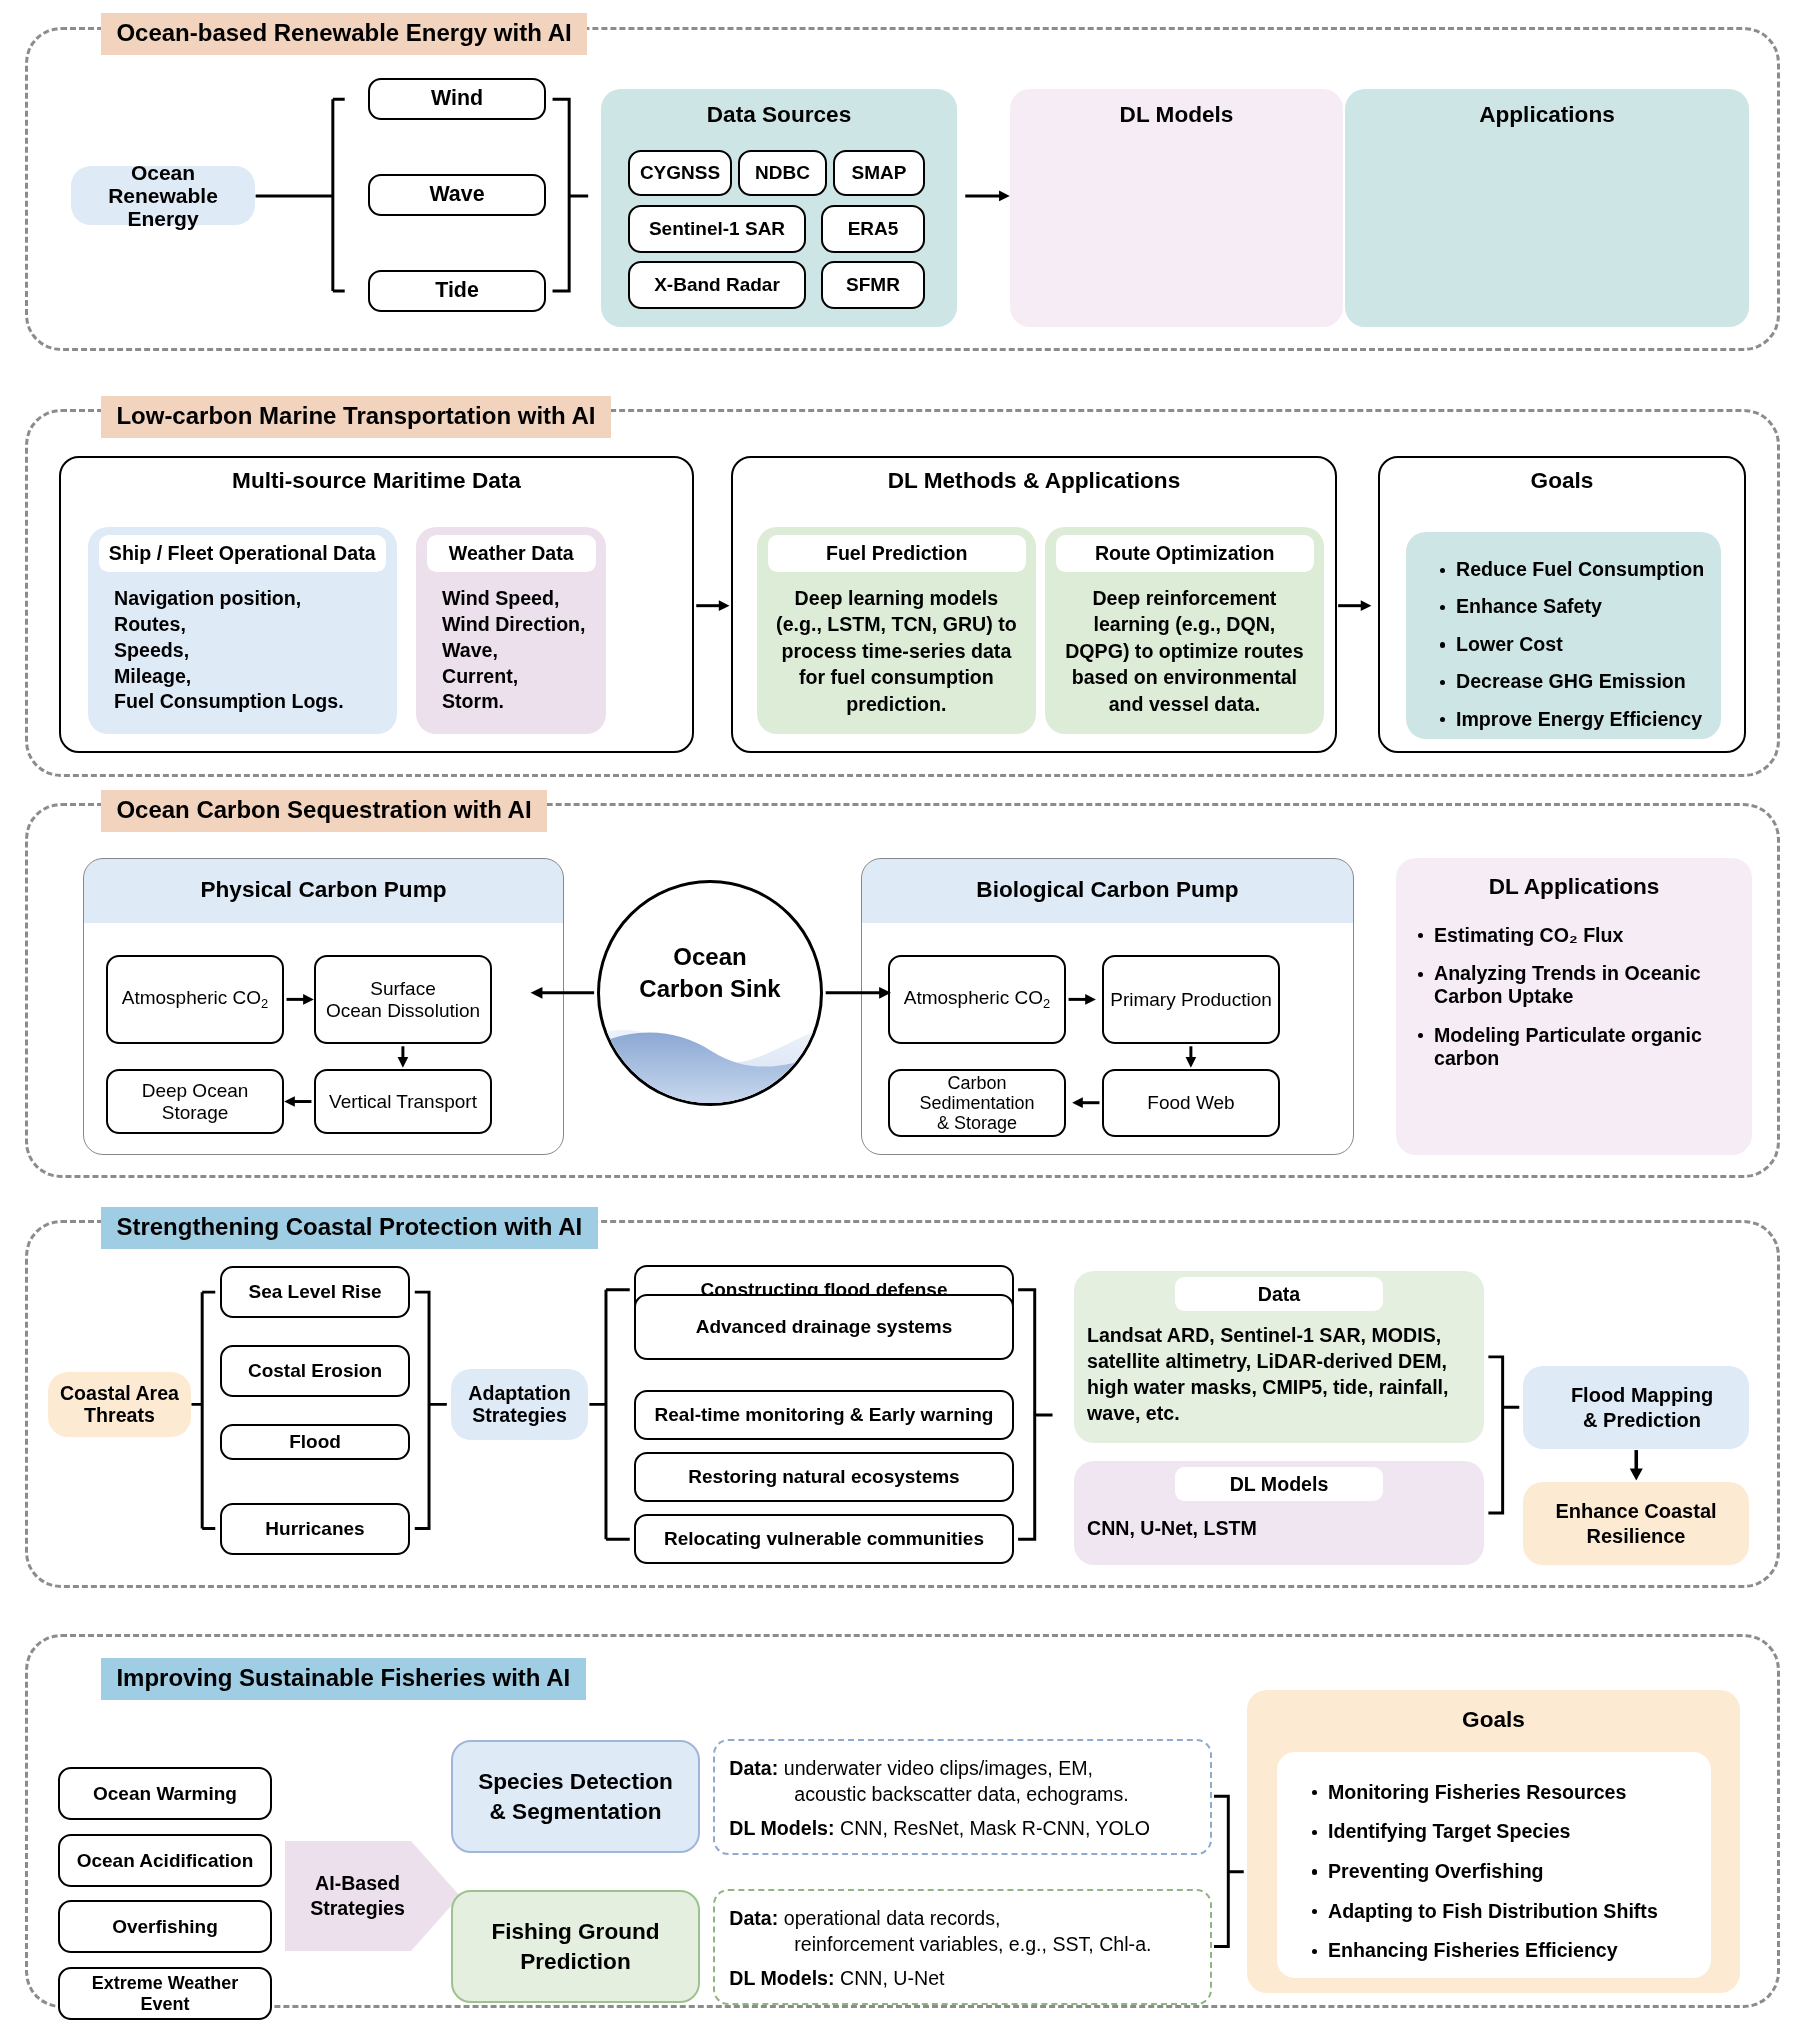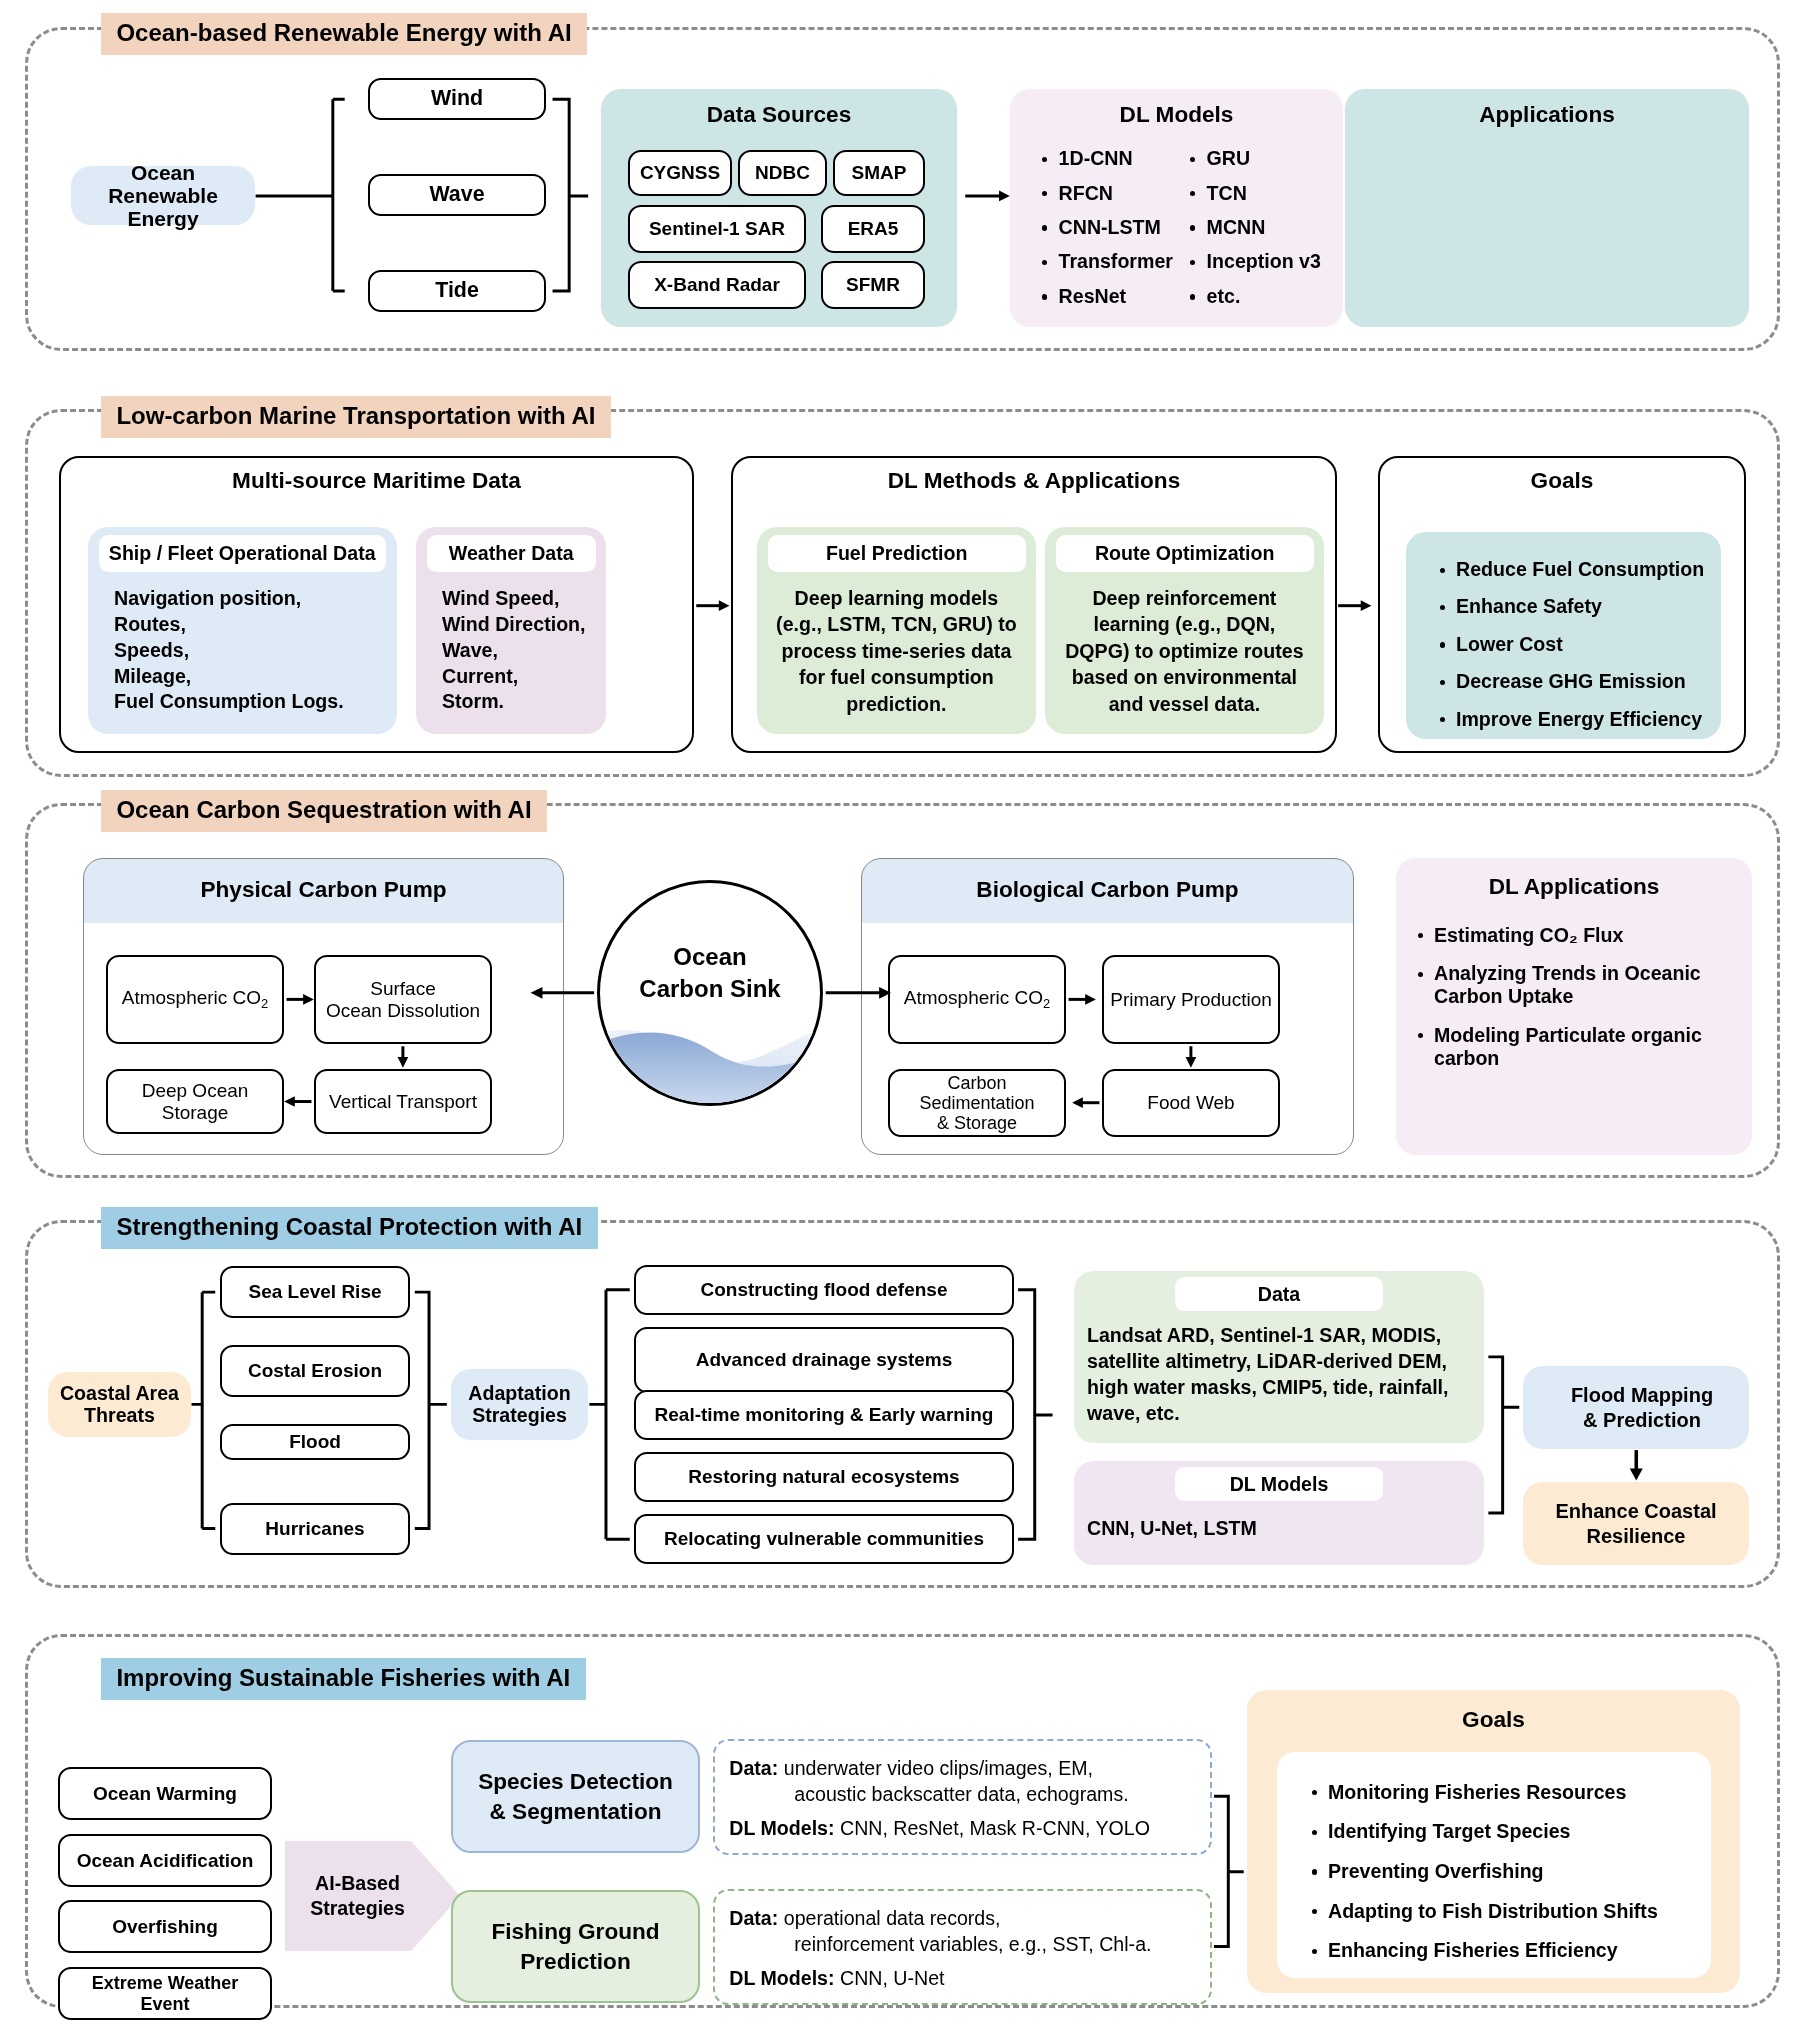--- a/index.html
+++ b/index.html
@@ -147,36 +147,20 @@
   </div>
 <div class="wbox" style="left:628px; top:261px; width:178px; height:48px; font-size:19px;">
   <span>X-Band Radar</span>
   </div>
 <div class="wbox" style="left:821px; top:261px; width:104px; height:48px; font-size:19px;">
   <span>SFMR</span>
   </div>
 
 <div class="tintbox" style="left:1010px; top:89px; width:333px; height:238px; background:#f6ecf5;">
   <div class="grp-title" style="margin-top:8.3px;">DL Models</div>
-  <div style="display:flex; margin-top:19px; padding-left:22.6px;">
-    <div style="width:148px;">
-      <div class="bul">1D-CNN</div>
-      <div class="bul">RFCN</div>
-      <div class="bul">CNN-LSTM</div>
-      <div class="bul">Transformer</div>
-      <div class="bul">ResNet</div>
-    </div>
-    <div style="width:148px;">
-      <div class="bul">GRU</div>
-      <div class="bul">TCN</div>
-      <div class="bul">MCNN</div>
-      <div class="bul">Inception v3</div>
-      <div class="bul">etc.</div>
-    </div>
-  </div>
 </div>
 
 <div class="tintbox" style="left:1345px; top:89px; width:404px; height:238px; background:#cde5e4;">
   <div class="grp-title" style="margin-top:8.3px;">Applications</div>
 </div>
 
 <div class="panel" style="left:25px; top:409px; width:1755px; height:368px;"></div>
 <div class="panel-title" style="left:101px; top:396px;">Low-carbon Marine Transportation with AI</div>
 
 <div class="outline-rrect" style="left:59px; top:456px; width:635px; height:297px;">
@@ -353,21 +337,21 @@
   </div>
 
 <div class="tintbox" style="left:451px; top:1369px; width:137px; height:71px; background:#dfeaf7;
             display:flex; align-items:center; justify-content:center;">
   <div class="grp-title" style="font-size:19.6px;">Adaptation Strategies</div>
 </div>
 
 <div class="wbox" style="left:634px; top:1265px; width:380px; height:50px; font-size:19px;">
   <span>Constructing flood defense</span>
   </div>
-<div class="wbox" style="left:634px; top:1327px; width:380px; height:66px; font-size:19px;">
+<div class="wbox" style="left:634px; top:1294px; width:380px; height:66px; font-size:19px;">
   <span>Advanced drainage systems</span>
   </div>
 <div class="wbox" style="left:634px; top:1390px; width:380px; height:50px; font-size:19px;">
   <span>Real-time monitoring &amp; Early warning</span>
   </div>
 <div class="wbox" style="left:634px; top:1452px; width:380px; height:50px; font-size:19px;">
   <span>Restoring natural ecosystems</span>
   </div>
 <div class="wbox" style="left:634px; top:1514px; width:380px; height:50px; font-size:19px;">
   <span>Relocating vulnerable communities</span>

